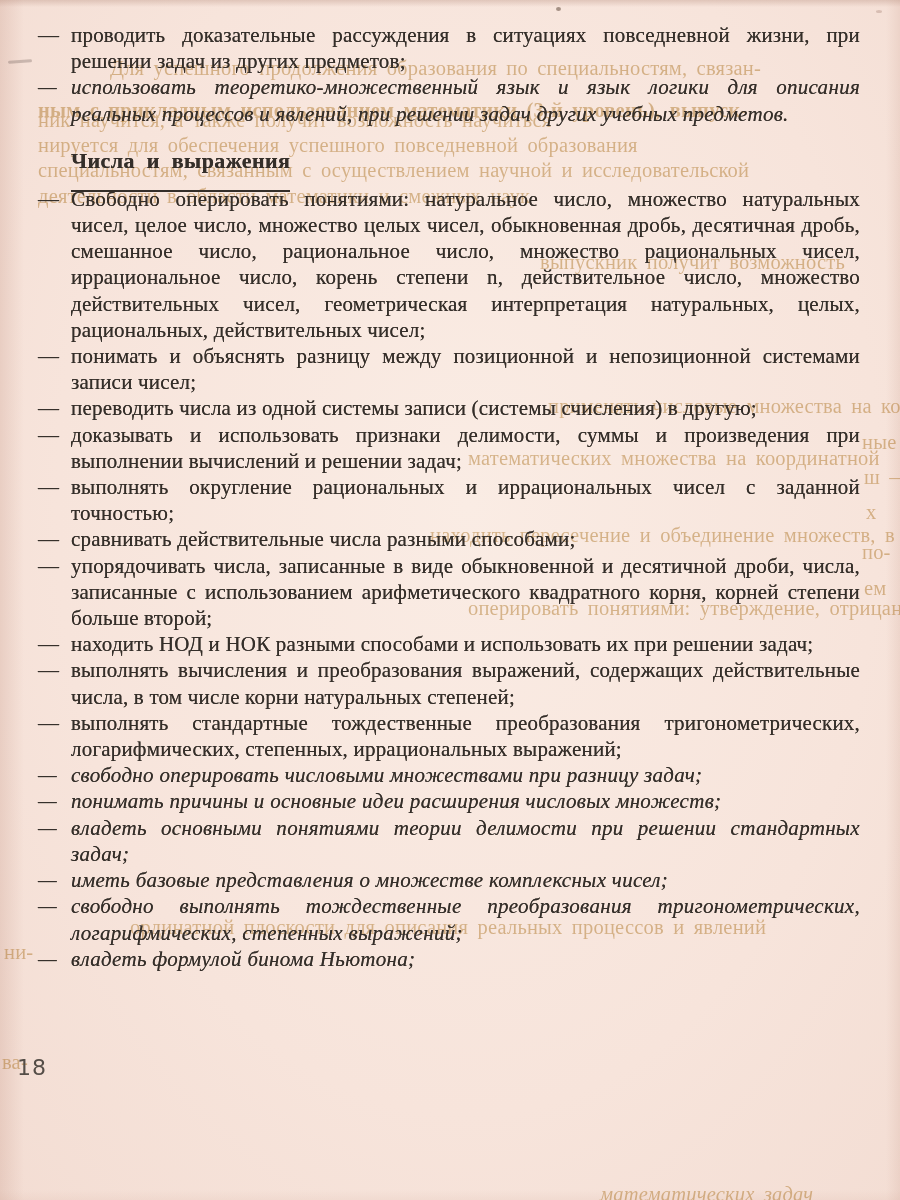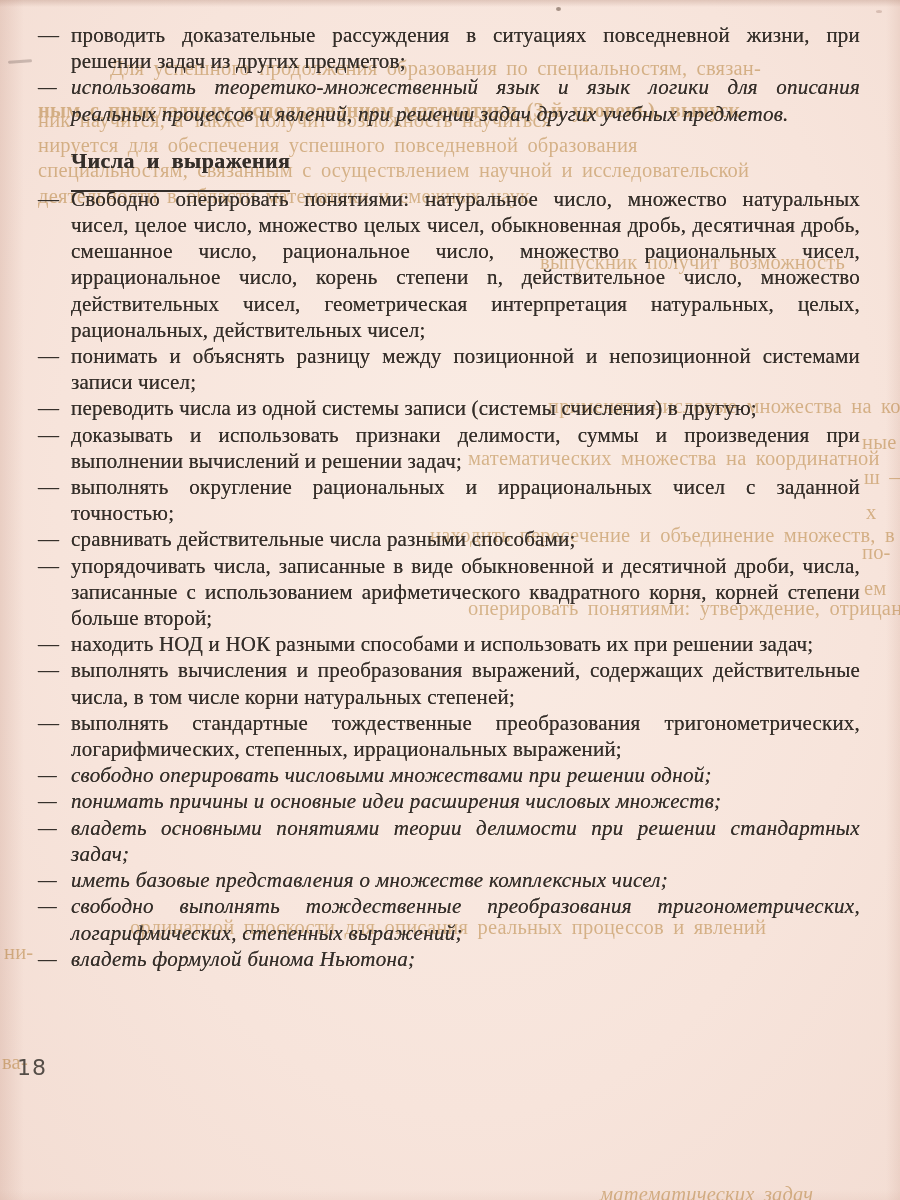--- a/index.html
+++ b/index.html
@@ -97,21 +97,21 @@
       <div class="item"><span class="dash">—</span><span>Свободно оперировать понятиями: натуральное число, множество на­туральных чисел, целое число, множество целых чисел, обыкновенная дробь, десятичная дробь, смешанное число, рациональное число, мно­жество рациональных чисел, иррациональное число, корень степени n, действительное число, множество действительных чисел, геометриче­ская интерпретация натуральных, целых, рациональных, действитель­ных чисел;</span></div>
       <div class="item"><span class="dash">—</span><span>понимать и объяснять разницу между позиционной и непозиционной системами записи чисел;</span></div>
       <div class="item"><span class="dash">—</span><span>переводить числа из одной системы записи (системы счисления) в другую;</span></div>
       <div class="item"><span class="dash">—</span><span>доказывать и использовать признаки делимости, суммы и произведе­ния при выполнении вычислений и решении задач;</span></div>
       <div class="item"><span class="dash">—</span><span>выполнять округление рациональных и иррациональных чисел с за­данной точностью;</span></div>
       <div class="item"><span class="dash">—</span><span>сравнивать действительные числа разными способами;</span></div>
       <div class="item"><span class="dash">—</span><span>упорядочивать числа, записанные в виде обыкновенной и десятичной дроби, числа, записанные с использованием арифметического квадрат­ного корня, корней степени больше второй;</span></div>
       <div class="item"><span class="dash">—</span><span>находить НОД и НОК разными способами и использовать их при ре­шении задач;</span></div>
       <div class="item"><span class="dash">—</span><span>выполнять вычисления и преобразования выражений, содержащих действительные числа, в том числе корни натуральных степеней;</span></div>
       <div class="item"><span class="dash">—</span><span>выполнять стандартные тождественные преобразования тригонометри­ческих, логарифмических, степенных, иррациональных выражений;</span></div>
-      <div class="item italic"><span class="dash">—</span><span>свободно оперировать числовыми множествами при решении одной;</span></div>
+      <div class="item italic"><span class="dash">—</span><span>свободно оперировать числовыми множествами при разницу задач;</span></div>
       <div class="item italic"><span class="dash">—</span><span>понимать причины и основные идеи расширения числовых мно­жеств;</span></div>
       <div class="item italic"><span class="dash">—</span><span>владеть основными понятиями теории делимости при решении стандартных задач;</span></div>
       <div class="item italic"><span class="dash">—</span><span>иметь базовые представления о множестве комплексных чисел;</span></div>
       <div class="item italic"><span class="dash">—</span><span>свободно выполнять тождественные преобразования тригонометри­ческих, логарифмических, степенных выражений;</span></div>
       <div class="item italic"><span class="dash">—</span><span>владеть формулой бинома Ньютона;</span></div>
     </div>
 </div>
 
 <div class="page-number">18</div>
 

